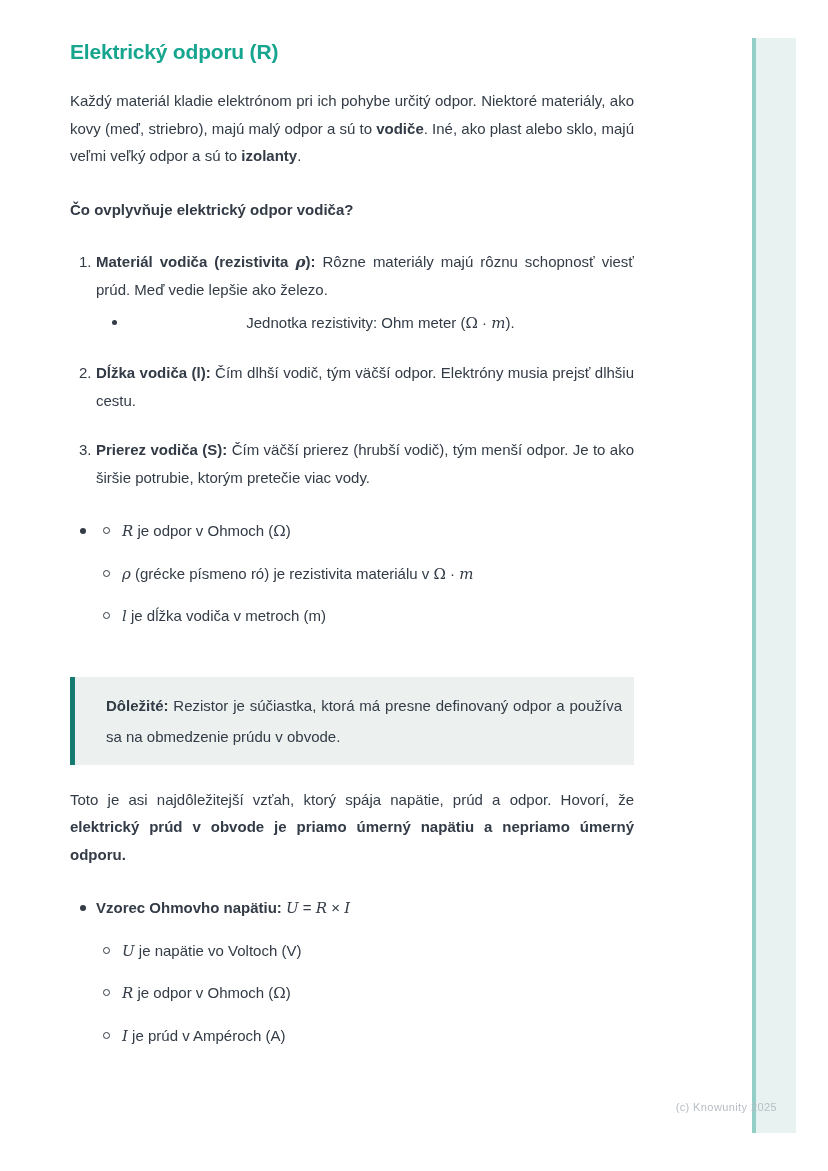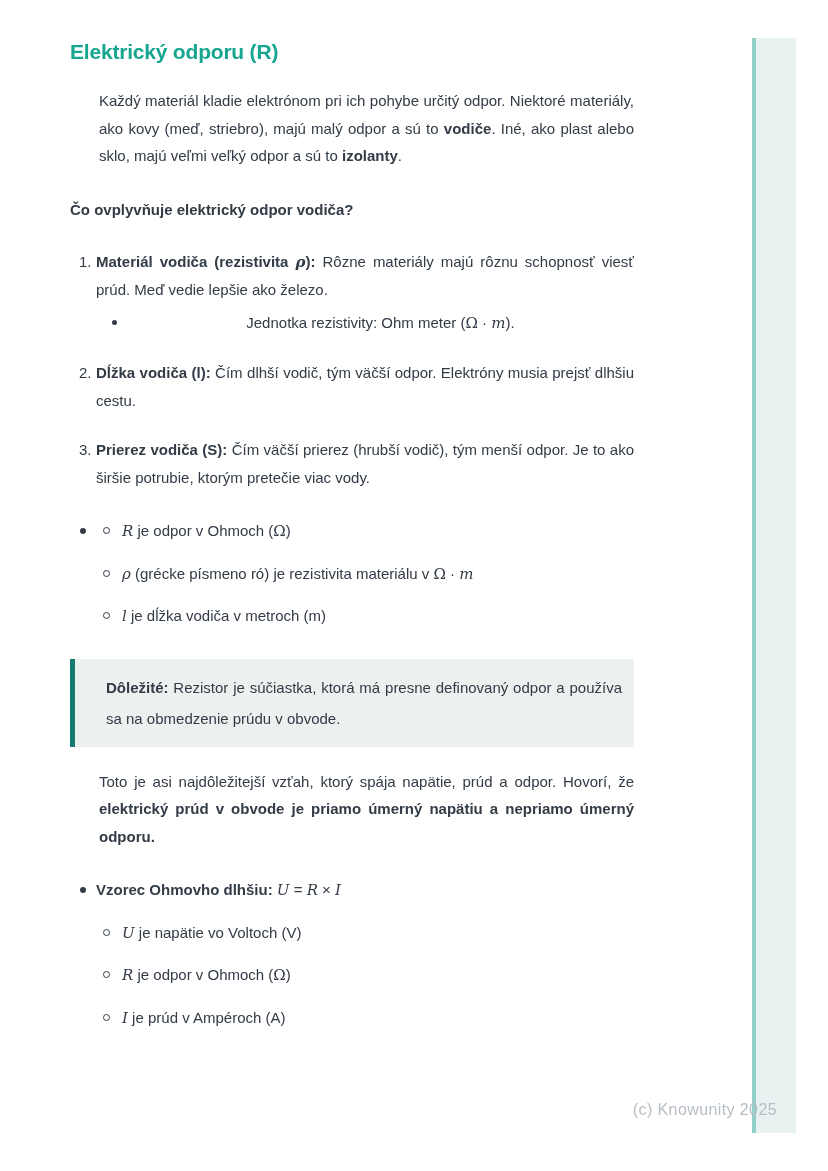--- a/index.html
+++ b/index.html
@@ -15,21 +15,21 @@
   .b{font-weight:700;}
   .m{font-family:"DejaVu Serif",serif;font-style:italic;}
   .sr{font-family:"DejaVu Serif",serif;}
   h1{
     color:#16a58f;font-size:21px;line-height:28px;font-weight:700;
     margin:0;letter-spacing:-0.2px;
   }
   .h1-first{margin-top:38px;}
   .h1-second{margin-top:46px;}
   p,.li-body{font-size:15px;line-height:27.5px;margin:0;}
-  .para{margin-top:21px;margin-left:29px;}
+  .para{margin-top:21px;}
   .subhead{font-size:15px;line-height:24px;font-weight:700;margin:28px 0 0 0;}
   ol,ul{list-style:none;margin:0;padding:0;}
   .top-list{margin-top:26px;}
   li{position:relative;font-size:15px;line-height:27.5px;}
   .oli{padding-left:26px;margin-top:22px;}
   .oli:first-child{margin-top:0;}
   .onum{position:absolute;left:9px;top:0;}
   
   .disc-sub{margin-top:5px;}
   .disc-sub li{padding-left:31px;text-align:center;}
@@ -44,33 +44,33 @@
   .circ-sub .mk{position:absolute;left:7px;top:10px;width:5px;height:5px;border-radius:50%;border:1.5px solid #323b46;background:transparent;}
   .frac{
     display:inline-flex;flex-direction:column;align-items:center;
     vertical-align:-0.45em;
     font-family:"DejaVu Serif",serif;font-style:italic;
     font-size:10.5px;line-height:1;margin-left:2px;
   }
   .fnum{border-bottom:1px solid #323b46;padding:0 1px 1.5px;}
   .fden{padding-top:1.5px;}
   .callout{
-    margin-top:28px;
+    margin-top:46px;
     background:#ecf1f0;
     border-left:5px solid #157a70;
     padding:13px 12px 13px 31px;
   }
   .callout .li-body{line-height:31px;}
   .side-bar{
     position:absolute;left:752px;top:38px;width:40px;height:1095px;
     background:#e8f3f1;border-left:4px solid #94cfc7;
   }
   .footer-credit{
     position:absolute;top:1101px;right:51px;z-index:2;
-    font-size:16px;letter-spacing:0.4px;color:#b6bdc4;
+    font-size:11px;letter-spacing:0.4px;color:#b6bdc4;
   }
 </style>
 </head>
 <body>
 
 <div class="content">
 
   <h1 class="h1-first">Elektrický odporu (R)</h1>
 
   <p class="para justify"><span>Každý materiál kladie elektrónom pri ich pohybe určitý odpor. Niektoré materiály, ako kovy (meď, striebro), majú malý odpor a sú to </span><span class="b">vodiče</span><span>. Iné, ako plast alebo sklo, majú veľmi veľký odpor a sú to </span><span class="b">izolanty</span><span>.</span></p>
@@ -121,21 +121,21 @@
   <div class="callout">
     <div class="li-body justify"><span class="b">Dôležité:</span><span> Rezistor je súčiastka, ktorá má presne definovaný odpor a používa sa na obmedzenie prúdu v obvode.</span></div>
   </div>
 
 
   <p class="para justify"><span>Toto je asi najdôležitejší vzťah, ktorý spája napätie, prúd a odpor. Hovorí, že </span><span class="b">elektrický prúd v obvode je priamo úmerný napätiu a nepriamo úmerný odporu.</span></p>
 
   <ul class="blist">
     <li class="bli">
       <span class="mk"></span>
-      <div class="li-body"><span class="b">Vzorec Ohmovho dlhšiu: </span><span class="m">U</span><span> = </span><span class="m">R</span><span> × </span><span class="m">I</span></div>
+      <div class="li-body"><span class="b">Vzorec Ohmovho napätiu: </span><span class="m">U</span><span> = </span><span class="m">R</span><span> × </span><span class="m">I</span></div>
       <ul class="circ-sub">
         <li>
           <span class="mk"></span>
           <div class="li-body"><span class="m">U</span><span> je napätie vo Voltoch (V)</span></div>
         </li>
         <li>
           <span class="mk"></span>
           <div class="li-body"><span class="m">R</span><span> je odpor v Ohmoch (</span><span class="sr">Ω</span><span>)</span></div>
         </li>
         <li>

